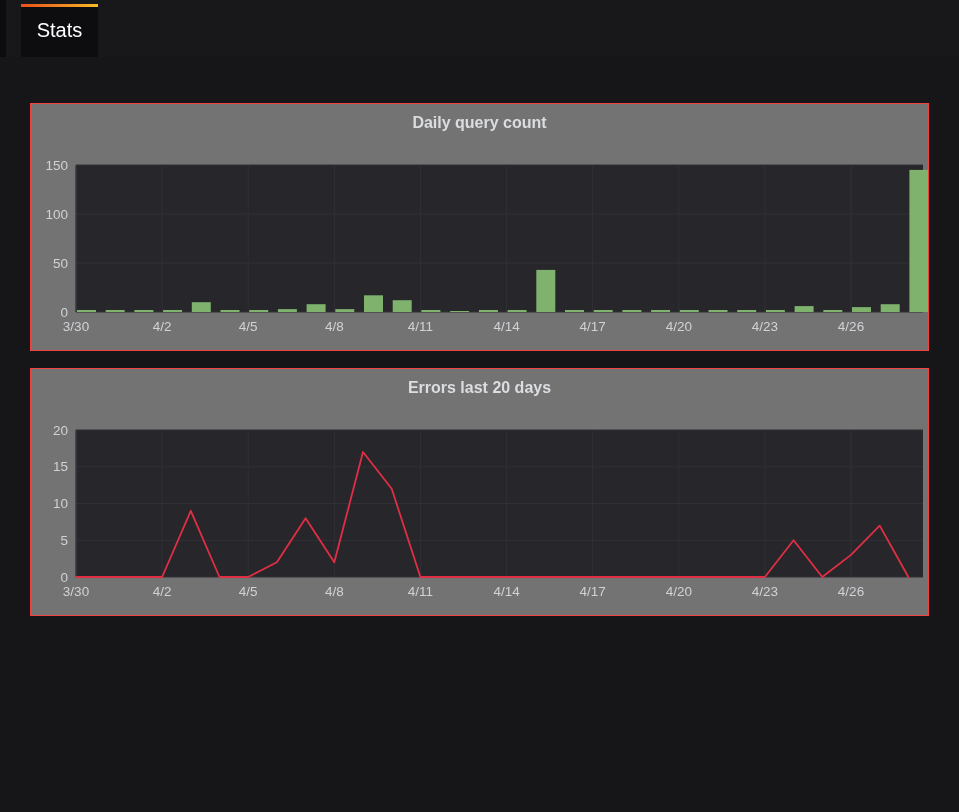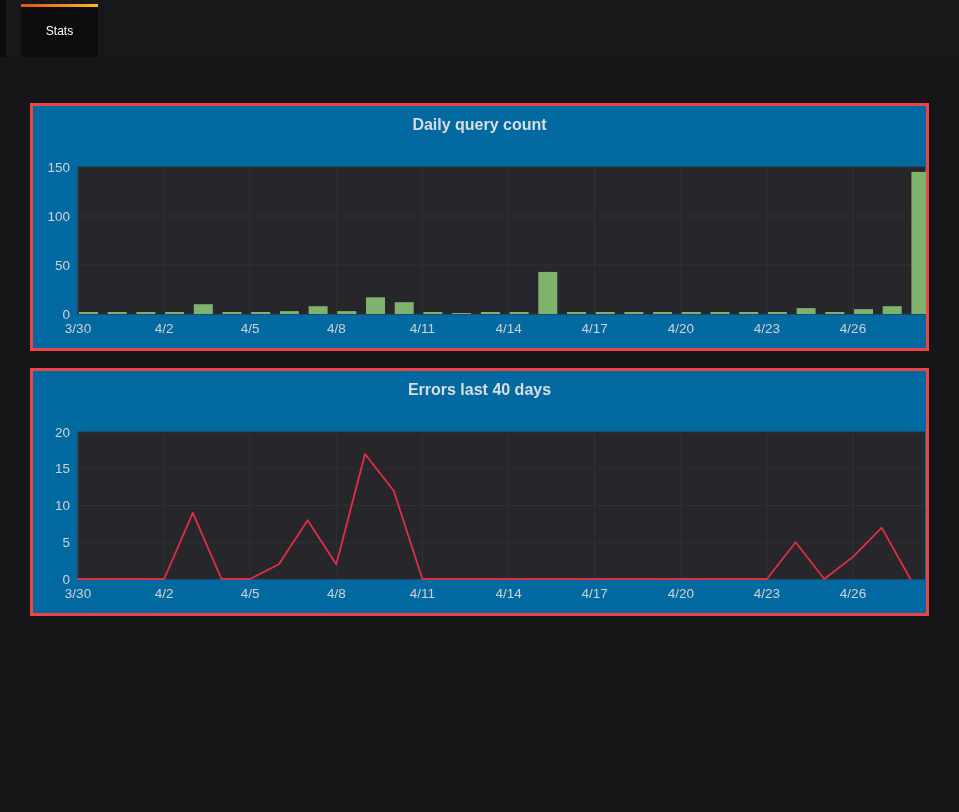--- a/index.html
+++ b/index.html
@@ -9,35 +9,35 @@
     font-family:"Liberation Sans", sans-serif;
     -webkit-font-smoothing:antialiased;
   }
   
   .tabbar{
     height:57px;background:#18181a;display:flex;align-items:stretch;
   }
   .tabbar::before{content:"";width:6px;background:#0c0c0d;}
   .tab{
     position:relative;display:flex;align-items:center;justify-content:center;
-    font-size:12px;color:#cfd1d6;cursor:pointer;margin-top:4px;
+    font-size:20px;color:#cfd1d6;cursor:pointer;margin-top:4px;
     padding:0 40px;user-select:none;
   }
   .tab.active{
     background:#0d0d0f;color:#ffffff;margin-left:15px;padding:0;width:77px;
   }
   .tab .tab-accent{
     position:absolute;top:0;left:0;right:0;height:3px;
     background:linear-gradient(90deg,#e8501c 0%,#f9ba26 100%);
   }
   
   .content{padding-top:46px;}
   .panel{
     width:899px;margin:0 30px 17px 30px;height:248px;box-sizing:border-box;
-    background:#0369a1;border:3px solid #ef4444;overflow:hidden;
+    background:#737373;border:1px solid #ef4444;overflow:hidden;
   }
   .panel-title{
     height:26px;padding-top:10px;text-align:center;
     font-size:16px;font-weight:bold;color:#dcdde0;
   }
   .chart-box{width:897px;height:205px;}
   svg text{font-family:"Liberation Sans", sans-serif;}
 </style>
 </head>
 <body>
@@ -119,21 +119,21 @@
             <rect x="763.6" y="166.1" width="19" height="5.9"></rect>
             <rect x="792.3" y="170.0" width="19" height="2.0"></rect>
             <rect x="821.0" y="167.1" width="19" height="4.9"></rect>
             <rect x="849.7" y="164.2" width="19" height="7.8"></rect>
             <rect x="878.4" y="29.9" width="19" height="142.1"></rect>
           </g>
         </svg></div>
   </section>
 
   <section class="panel">
-    <div class="panel-title">Errors last 40 days</div>
+    <div class="panel-title">Errors last 20 days</div>
     <div class="chart-box"><svg width="897" height="205" viewBox="0 0 897 205" xmlns="http://www.w3.org/2000/svg">
           <rect x="45" y="25" width="847" height="147" fill="#26262b"></rect>
           <g stroke="#303036" stroke-width="1">
             <line x1="45" y1="172.0" x2="892" y2="172.0"></line>
             <line x1="45" y1="135.3" x2="892" y2="135.3"></line>
             <line x1="45" y1="98.5" x2="892" y2="98.5"></line>
             <line x1="45" y1="61.8" x2="892" y2="61.8"></line>
             <line x1="45" y1="25.0" x2="892" y2="25.0"></line>
             <line x1="45.0" y1="25" x2="45.0" y2="172"></line>
             <line x1="131.1" y1="25" x2="131.1" y2="172"></line>

